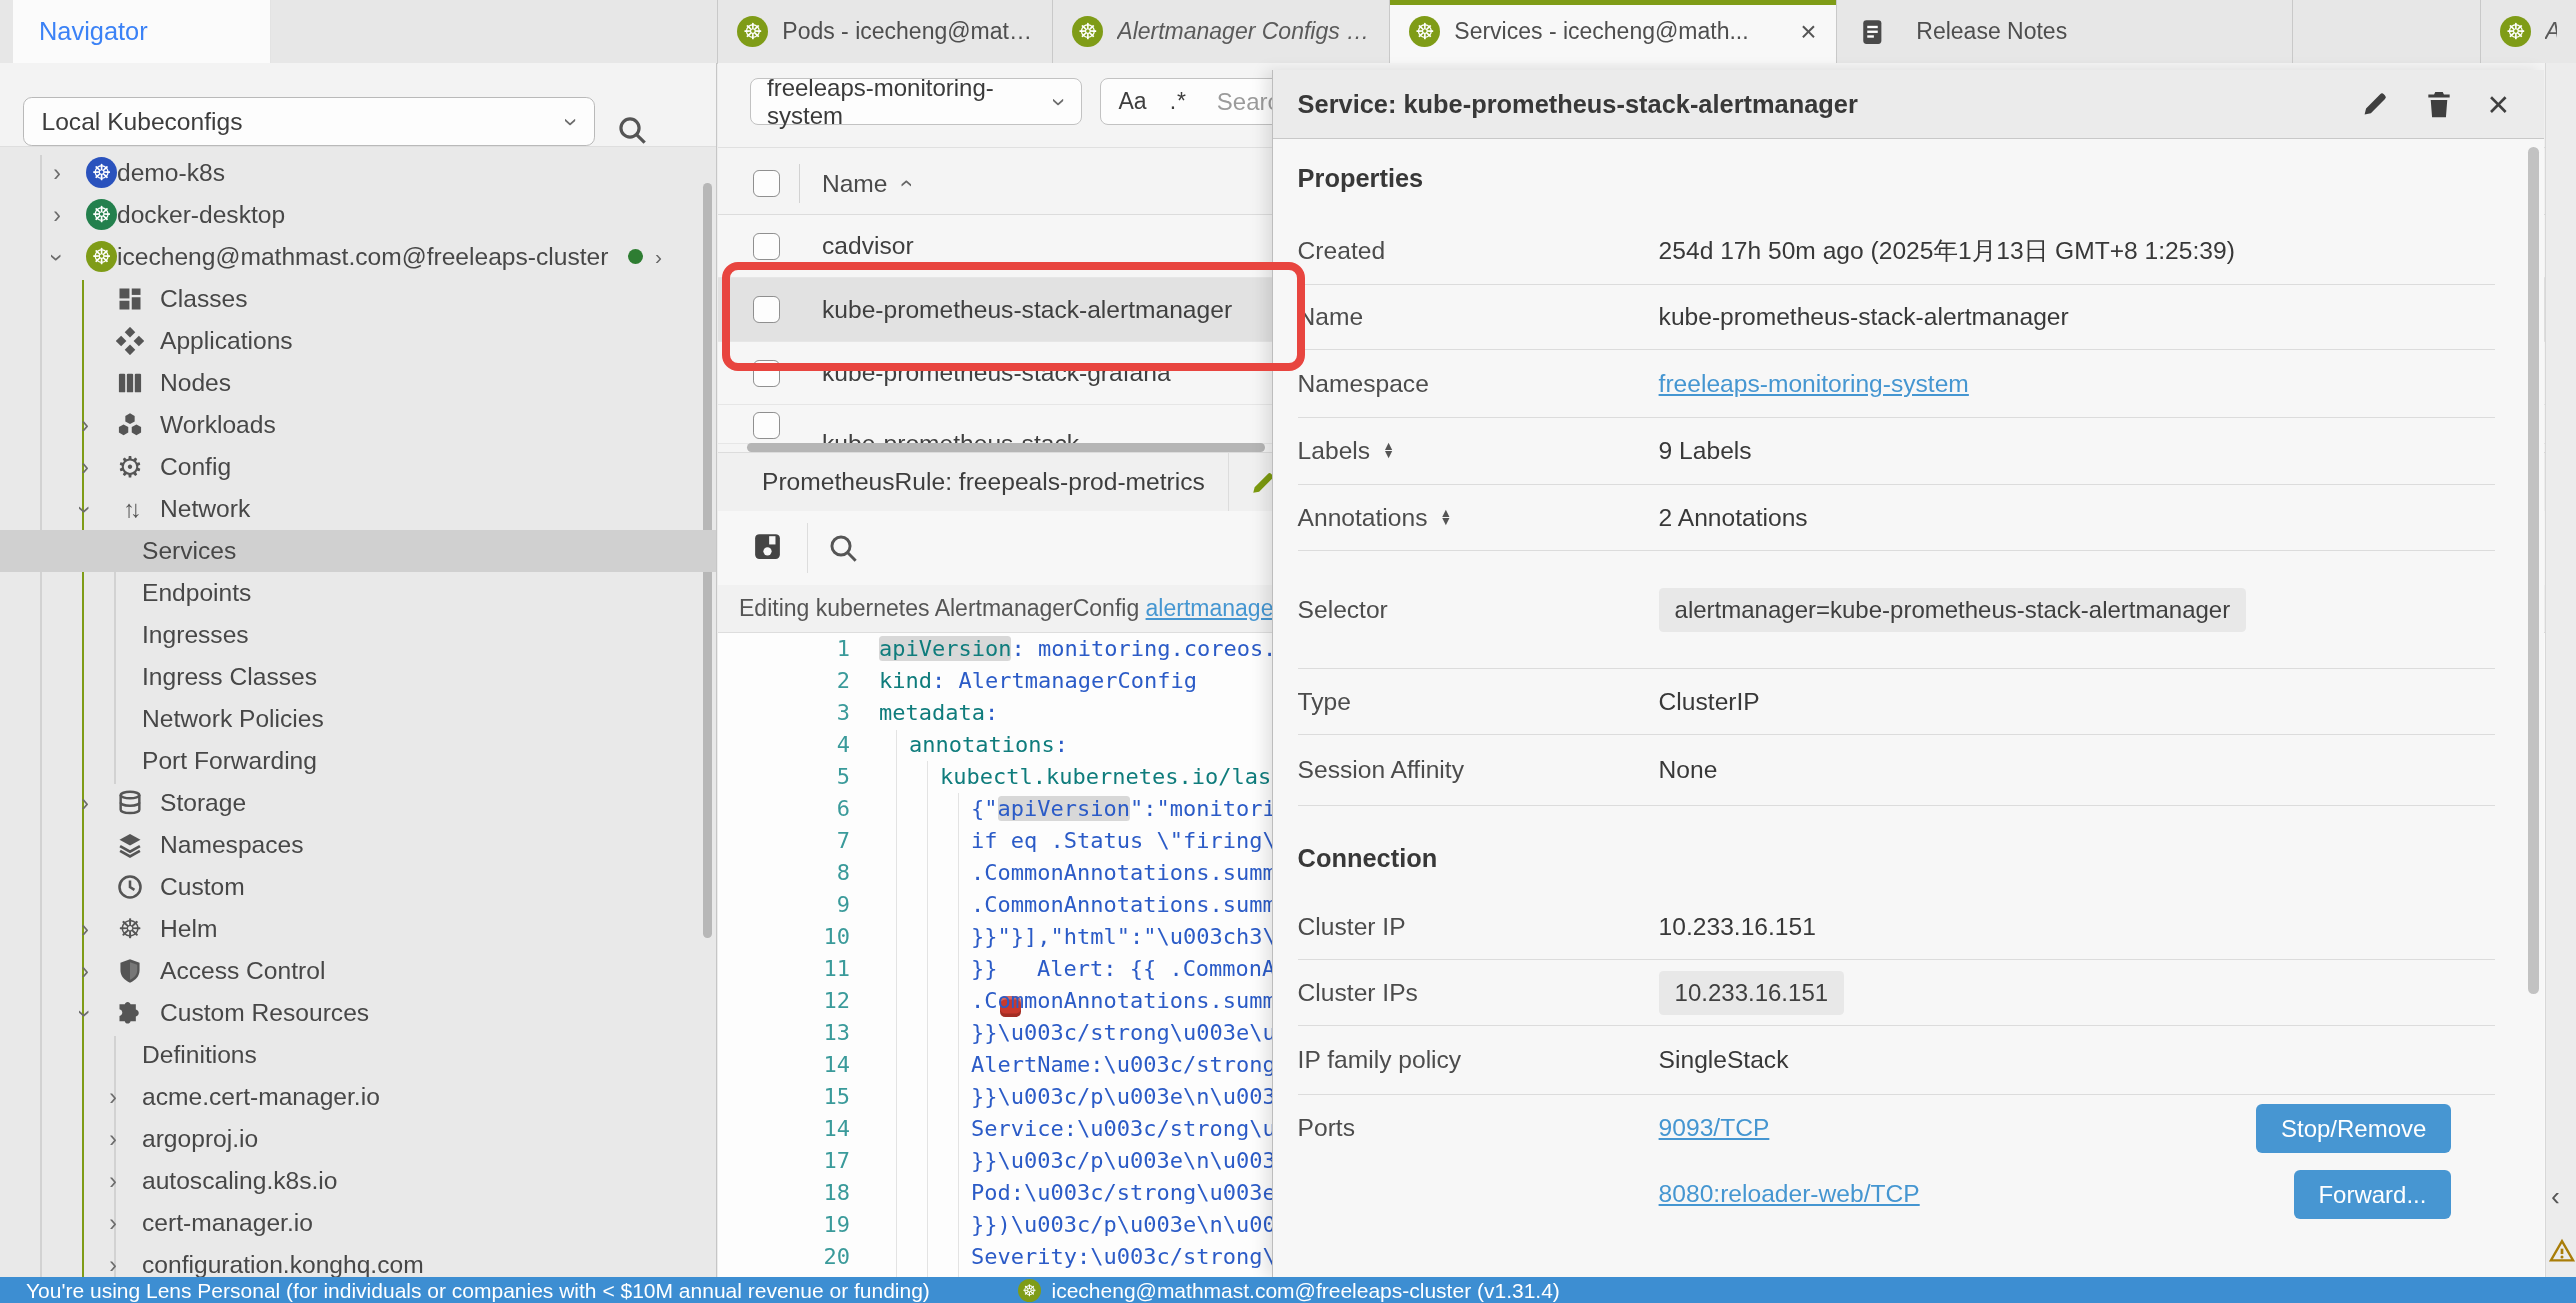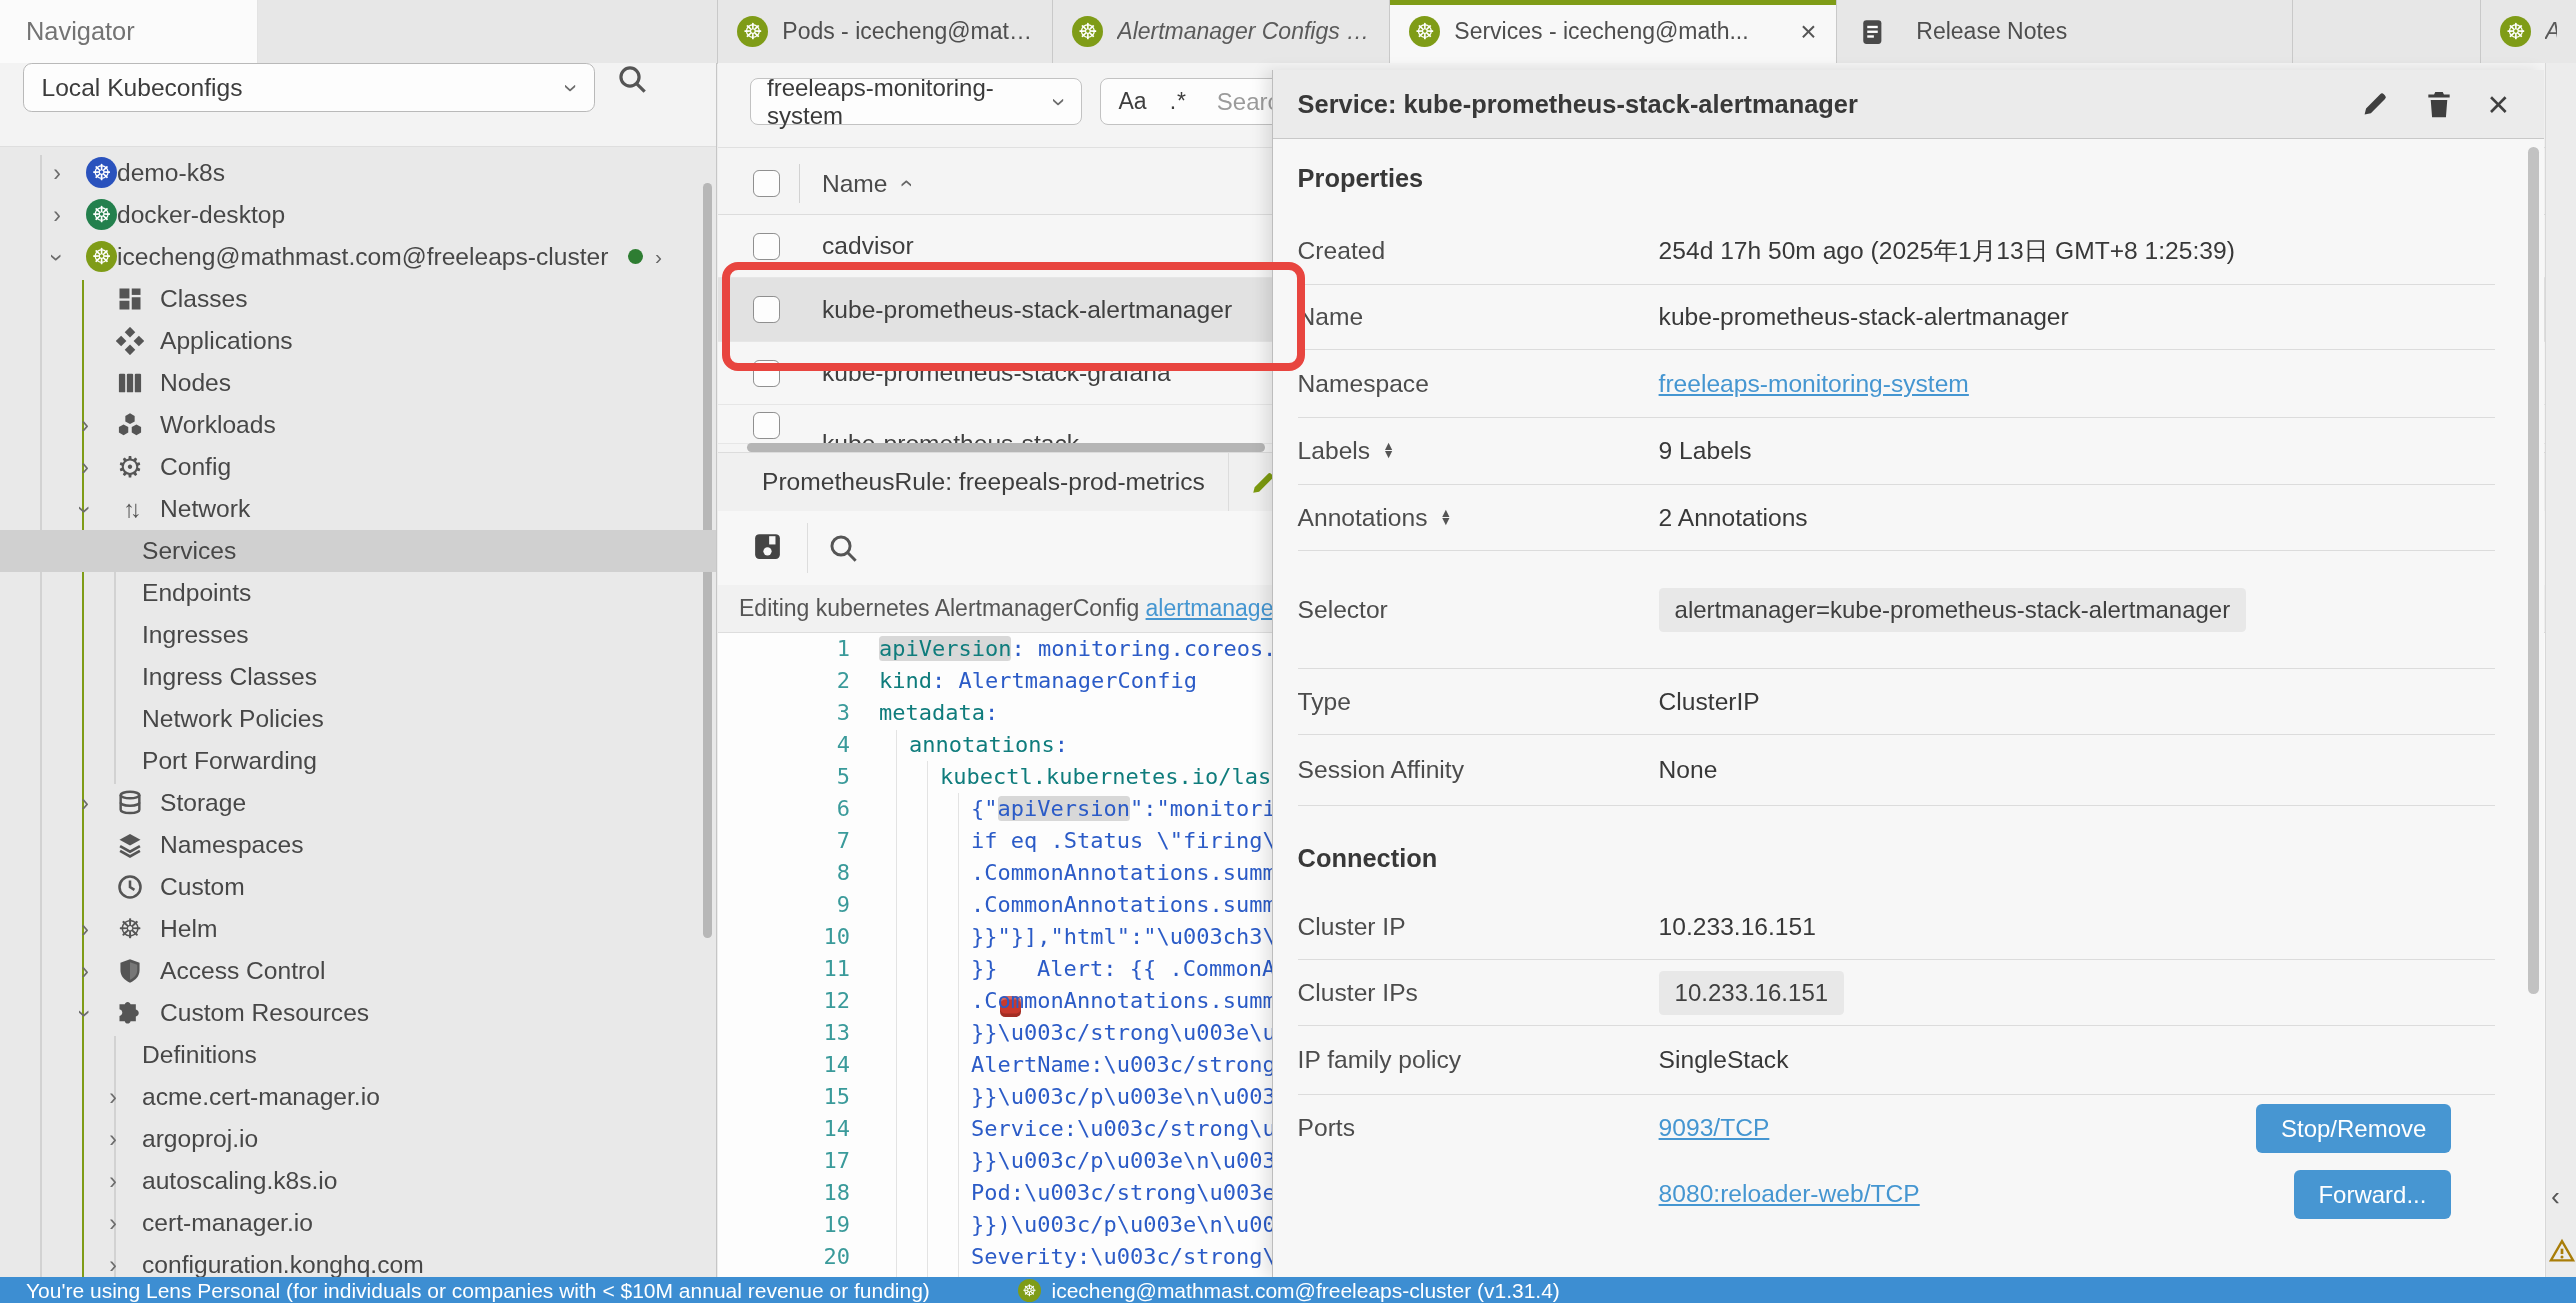--- a/index.html
+++ b/index.html
@@ -1,41 +1,41 @@
 <!DOCTYPE html>
 <html style="font-size:14px"><head>
 <meta charset="utf-8">
 <style>
   html,body{margin:0;padding:0;background:#ddd}
   .app{position:relative;width:2576px;height:1304px;background:#ececec;overflow:hidden;
        font-family:"Liberation Sans",sans-serif;-webkit-font-smoothing:antialiased;color:#3c3c3c}
   
   .tabbar{position:absolute;top:0;left:0;right:0;height:63px;background:#e7e7e7;border-bottom:0.9px solid #cfcfcf}
-  .navigator{position:absolute;left:0;top:0;width:258px;height:63px;background:#fbfbfb;display:flex;align-items:center;
-             padding-left:26px;font-size:25.4px;color:#737373;box-sizing:border-box;border-right:0.9px solid #e3e3e3}
+  .navigator{position:absolute;left:13px;top:0;width:258px;height:63px;background:#fbfbfb;display:flex;align-items:center;
+             padding-left:26px;font-size:25.4px;color:#3b82f6;box-sizing:border-box;border-right:0.9px solid #e3e3e3}
   .tabs{position:absolute;left:717px;top:0;right:0;height:63px;display:flex}
   .tab{box-sizing:border-box;flex:none;display:flex;align-items:center;gap:14px;padding:0 19.3px;overflow:hidden;
        border-right:0.9px solid #c9c9c9;font-size:23px;color:#4e4e4e;position:relative;white-space:nowrap}
   .tabs .tab:nth-child(1){width:336px;border-left:0.9px solid #c9c9c9}
   .tabs .tab:nth-child(2){width:337px}
   .tabs .tab:nth-child(3){width:447px}
   .tabs .tab:nth-child(4){width:456px}
   .tab.partial{margin-left:auto;width:96px;border-left:0.9px solid #c9c9c9;border-right:none}
   .tab.active{background:#f8f8f8}
   .tab.active::before{content:"";position:absolute;left:0;top:0;right:0;height:5.3px;background:#7f9c17}
   .tab .lbl{overflow:hidden;text-overflow:ellipsis;flex:1}
   .tab .lbl.it{font-style:italic;color:#5a5a5a}
   .tab .close{flex:none;font-size:28px;color:#555;line-height:1}
   .k8s{display:inline-flex;width:33px;height:33px;border-radius:50%;color:#fff;align-items:center;justify-content:center;
        font-size:24px;flex:none;line-height:1}
   .k8s.sm{width:31px;height:31px;font-size:22px}
   .k8s.xs{width:23px;height:23px;font-size:16px}
   
   .sidebar{position:absolute;left:0;top:63px;width:717px;bottom:27px;background:#e9e9e9;border-right:0.9px solid #c6c6c6;box-sizing:border-box}
-  .side-top{height:84px;background:#f3f3f3;border-bottom:0.9px solid #dedede;display:flex;align-items:flex-start;padding:0 23px;box-sizing:border-box}
+  .side-top{height:84px;background:#f3f3f3;border-bottom:0.9px solid #dedede;display:flex;align-items:flex-end;padding:0 23px;box-sizing:border-box}
   .kc-select{width:572px;height:49px;background:#fdfdfd;border:0.9px solid #b9b9b9;border-radius:8.8px;display:flex;align-items:center;
              padding:0 17.5px;font-size:24.6px;color:#3c3c3c;box-sizing:border-box}
   .chev{display:inline-block;font-size:26px;color:#6c6c6c;line-height:1}
   .chev.down{transform:rotate(90deg)}
   .kc-select .chev{margin-left:auto}
   .side-top .mag{margin-left:21px}
   .tree{position:absolute;top:85px;left:0;right:0;bottom:0;overflow:hidden;padding-top:3.5px}
   .guide{position:absolute;width:1.8px;background:#d2d2d2}
   .guide.olive{background:#7f9c17}
   .trow{height:42px;display:flex;align-items:center;font-size:24.6px;color:#474747;box-sizing:border-box;position:relative;white-space:nowrap}

